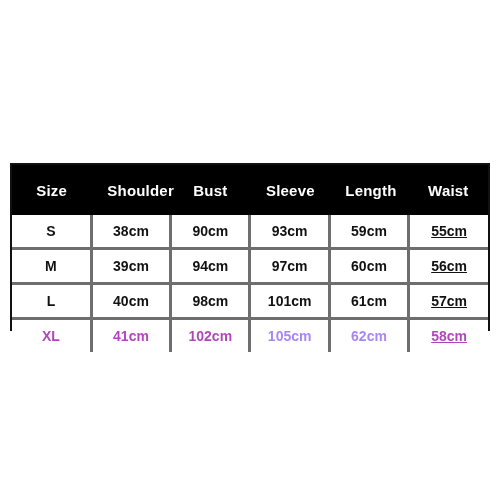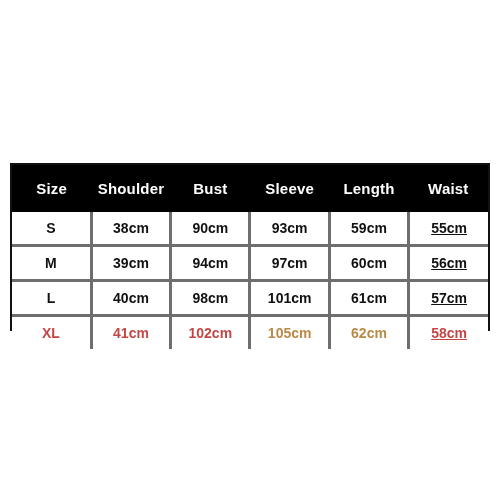--- a/index.html
+++ b/index.html
@@ -39,30 +39,30 @@
     height: 100%;
     border-collapse: collapse;
     table-layout: fixed;
   }
 
   
   table.size-table thead tr {
     background: #000000;
   }
   table.size-table thead th {
-    height: 47px;
+    height: 18px;
     color: #ffffff;
     background: #000000;
     font-size: 15px;
     font-weight: bold;
     text-align: center;
     vertical-align: middle;
     letter-spacing: 0.2px;
     border: none;
-    padding: 0;
+    padding: 16px;
   }
 
   
   table.size-table tbody tr {
     background: #ffffff;
   }
   table.size-table tbody td {
     height: 32px;
     color: #111111;
     background: #ffffff;
@@ -77,25 +77,25 @@
   table.size-table tbody td:last-child {
     border-right: none;
     text-decoration: underline;
   }
   table.size-table tbody tr:last-child td {
     border-bottom: none;
   }
 
   
   table.size-table tbody tr.faded td {
-    color: #b91c1c;
+    color: #a21caf;
     opacity: 0.82;
   }
   table.size-table tbody tr.faded td.soft {
-    color: #a16207;
+    color: #8b5cf6;
     opacity: 0.74;
   }
 </style>
 </head>
 <body>
 
 <div id="canvas">
 
   <div id="size-table-wrap">
     <table class="size-table">

